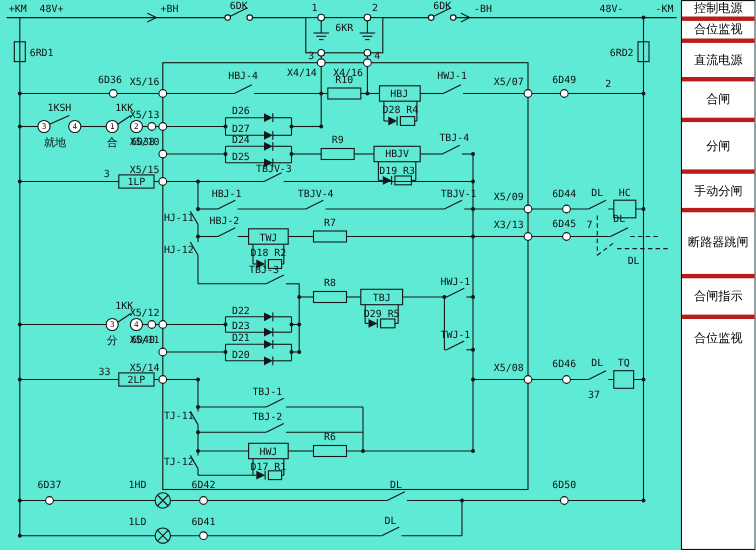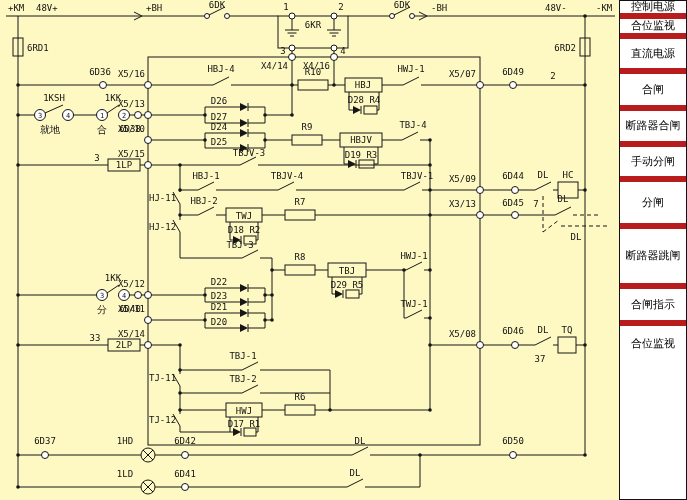--- a/index.html
+++ b/index.html
@@ -1,30 +1,30 @@
 <!DOCTYPE html>
 <html><head>
 <meta charset="utf-8">
 <style>
   html,body{margin:0;padding:0;background:#e8e8e8}
-  .screen{position:relative;width:687px;height:500px;background:#fef9c3;overflow:hidden}
+  .screen{position:relative;width:687px;height:500px;background:#5eead4;overflow:hidden}
   svg line,svg path,svg rect,svg circle,svg polyline{stroke:#161616;stroke-width:1;fill:none}
   svg text{stroke:none;fill:#111}
   .term{fill:#fff}
   .dot{fill:#161616;stroke:none}
   .di{fill:#161616;stroke:none}
   .dash{stroke-dasharray:4 3}
   .t{font:9px "DejaVu Sans Mono",monospace}
   .ts{font:7px "DejaVu Sans Mono",monospace;text-anchor:middle}
   .tc{text-anchor:middle}
   .te{text-anchor:end}
   .cjk{font:10px "DejaVu Sans",sans-serif}
   .legend{position:absolute;left:619px;top:0;width:68px;height:500px;border:1px solid #111;
           box-sizing:border-box;display:flex;flex-direction:column;background:#fff}
-  .prow{box-sizing:border-box;border-bottom:6px solid #b91c1c;display:flex;align-items:center;
+  .prow{box-sizing:border-box;border-bottom:4px solid #b91c1c;display:flex;align-items:center;
         justify-content:center;font:11px "DejaVu Sans",sans-serif;flex:none;text-align:center;line-height:1.05}
   .prow:last-child{border-bottom:none}
 </style>
 </head>
 <body>
 
 <div class="screen">
 <svg width="687" height="500" viewBox="0 0 687 500">
 
   <g>
@@ -508,29 +508,26 @@
       </div>
   <div class="prow" style="height:20px">
         <span>合位监视</span>
       </div>
   <div class="prow" style="height:35px">
         <span>直流电源</span>
       </div>
   <div class="prow" style="height:37px">
         <span>合闸</span>
       </div>
-  <div class="prow" style="height:36px">
-        <span>断路器合闸</span>
+  <div class="prow" style="height:47px">
+        <span>分闸</span>
       </div>
   <div class="prow" style="height:35px">
         <span>手动分闸</span>
       </div>
-  <div class="prow" style="height:47px">
-        <span>分闸</span>
-      </div>
   <div class="prow" style="height:60px">
         <span>断路器跳闸</span>
       </div>
   <div class="prow" style="height:37px">
         <span>合闸指示</span>
       </div>
   <div class="prow" style="height:35px">
         <span>合位监视</span>
       </div>
 </div>

